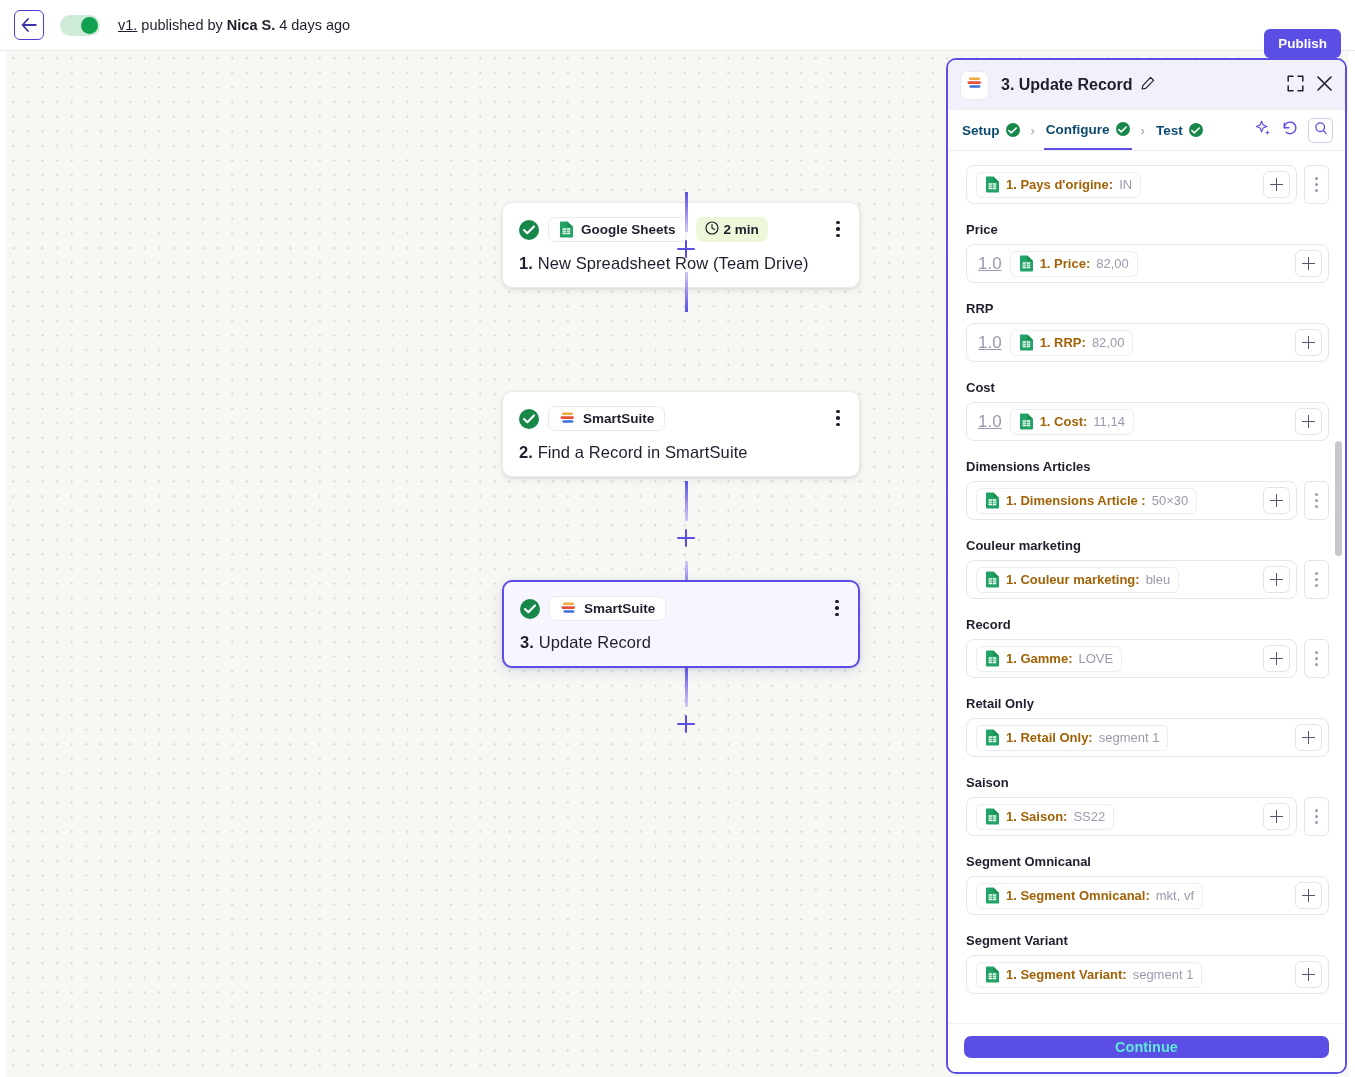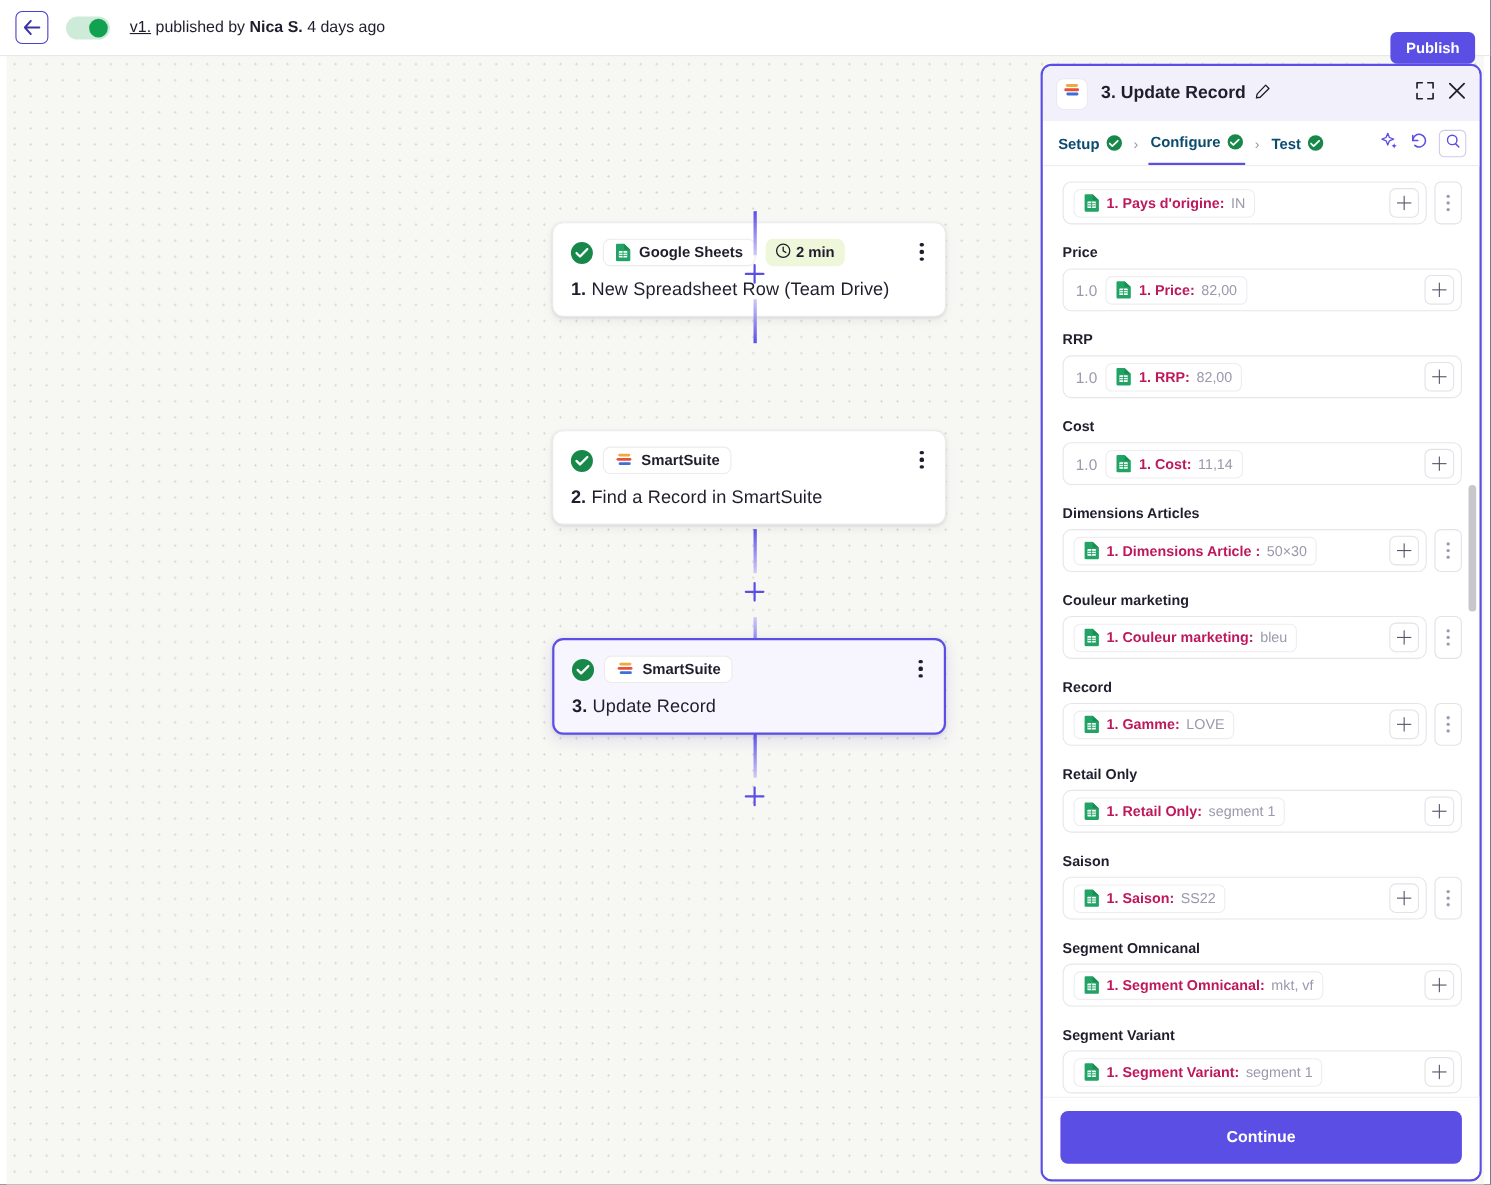--- a/index.html
+++ b/index.html
@@ -253,37 +253,38 @@
     flex: 1;
     min-height: 38px;
     border: 1px solid #e6e6ea;
     border-radius: 8px;
     background: #fff;
     display: flex; align-items: center;
     padding: 5px 6px 5px 9px;
     gap: 8px;
   }
   .num-badge {
-    font-size: 14px; color: #9a9aae;
+    font-size: 17px; color: #9a9aae;
+    text-decoration: underline;
     flex: none;
     padding-left: 2px;
   }
   .token {
     display: inline-flex; align-items: center; gap: 6px;
     height: 26px;
     padding: 0 8px;
     border: 1px solid #ededf1;
     border-radius: 6px;
     background: #fff;
     font-size: 13px;
     white-space: nowrap;
     max-width: 100%;
     overflow: hidden;
   }
-  .token b { font-weight: bold; color: #be185d; }
+  .token b { font-weight: bold; color: #a16207; }
   .token .tval { color: #9a9aae; text-align: right; }
   .plus-sq {
     margin-left: auto;
     width: 27px; height: 27px;
     border: 1px solid #e2e2e8;
     border-radius: 6px;
     background: #fff;
     display: flex; align-items: center; justify-content: center;
     cursor: pointer; flex: none;
   }
@@ -316,23 +317,23 @@
     border-radius: 4px;
   }
 
   .panel-foot {
     flex: none;
     padding: 12px 16px 14px 16px;
     background: #fff;
     border-top: 1px solid #f0f0f3;
   }
   .continue-btn {
-    width: 100%; height: 48px;
+    width: 100%; height: 22px;
     background: #5a4ee5;
-    color: #ffffff;
+    color: #5eead4;
     font-size: 14.5px; font-weight: bold;
     border: none; border-radius: 7px;
     cursor: pointer;
   }
 
   
   .gs { width: 15px; height: 17px; flex: none; }
   .ss { width: 17px; height: 15px; flex: none; }
 </style>
 </head>

